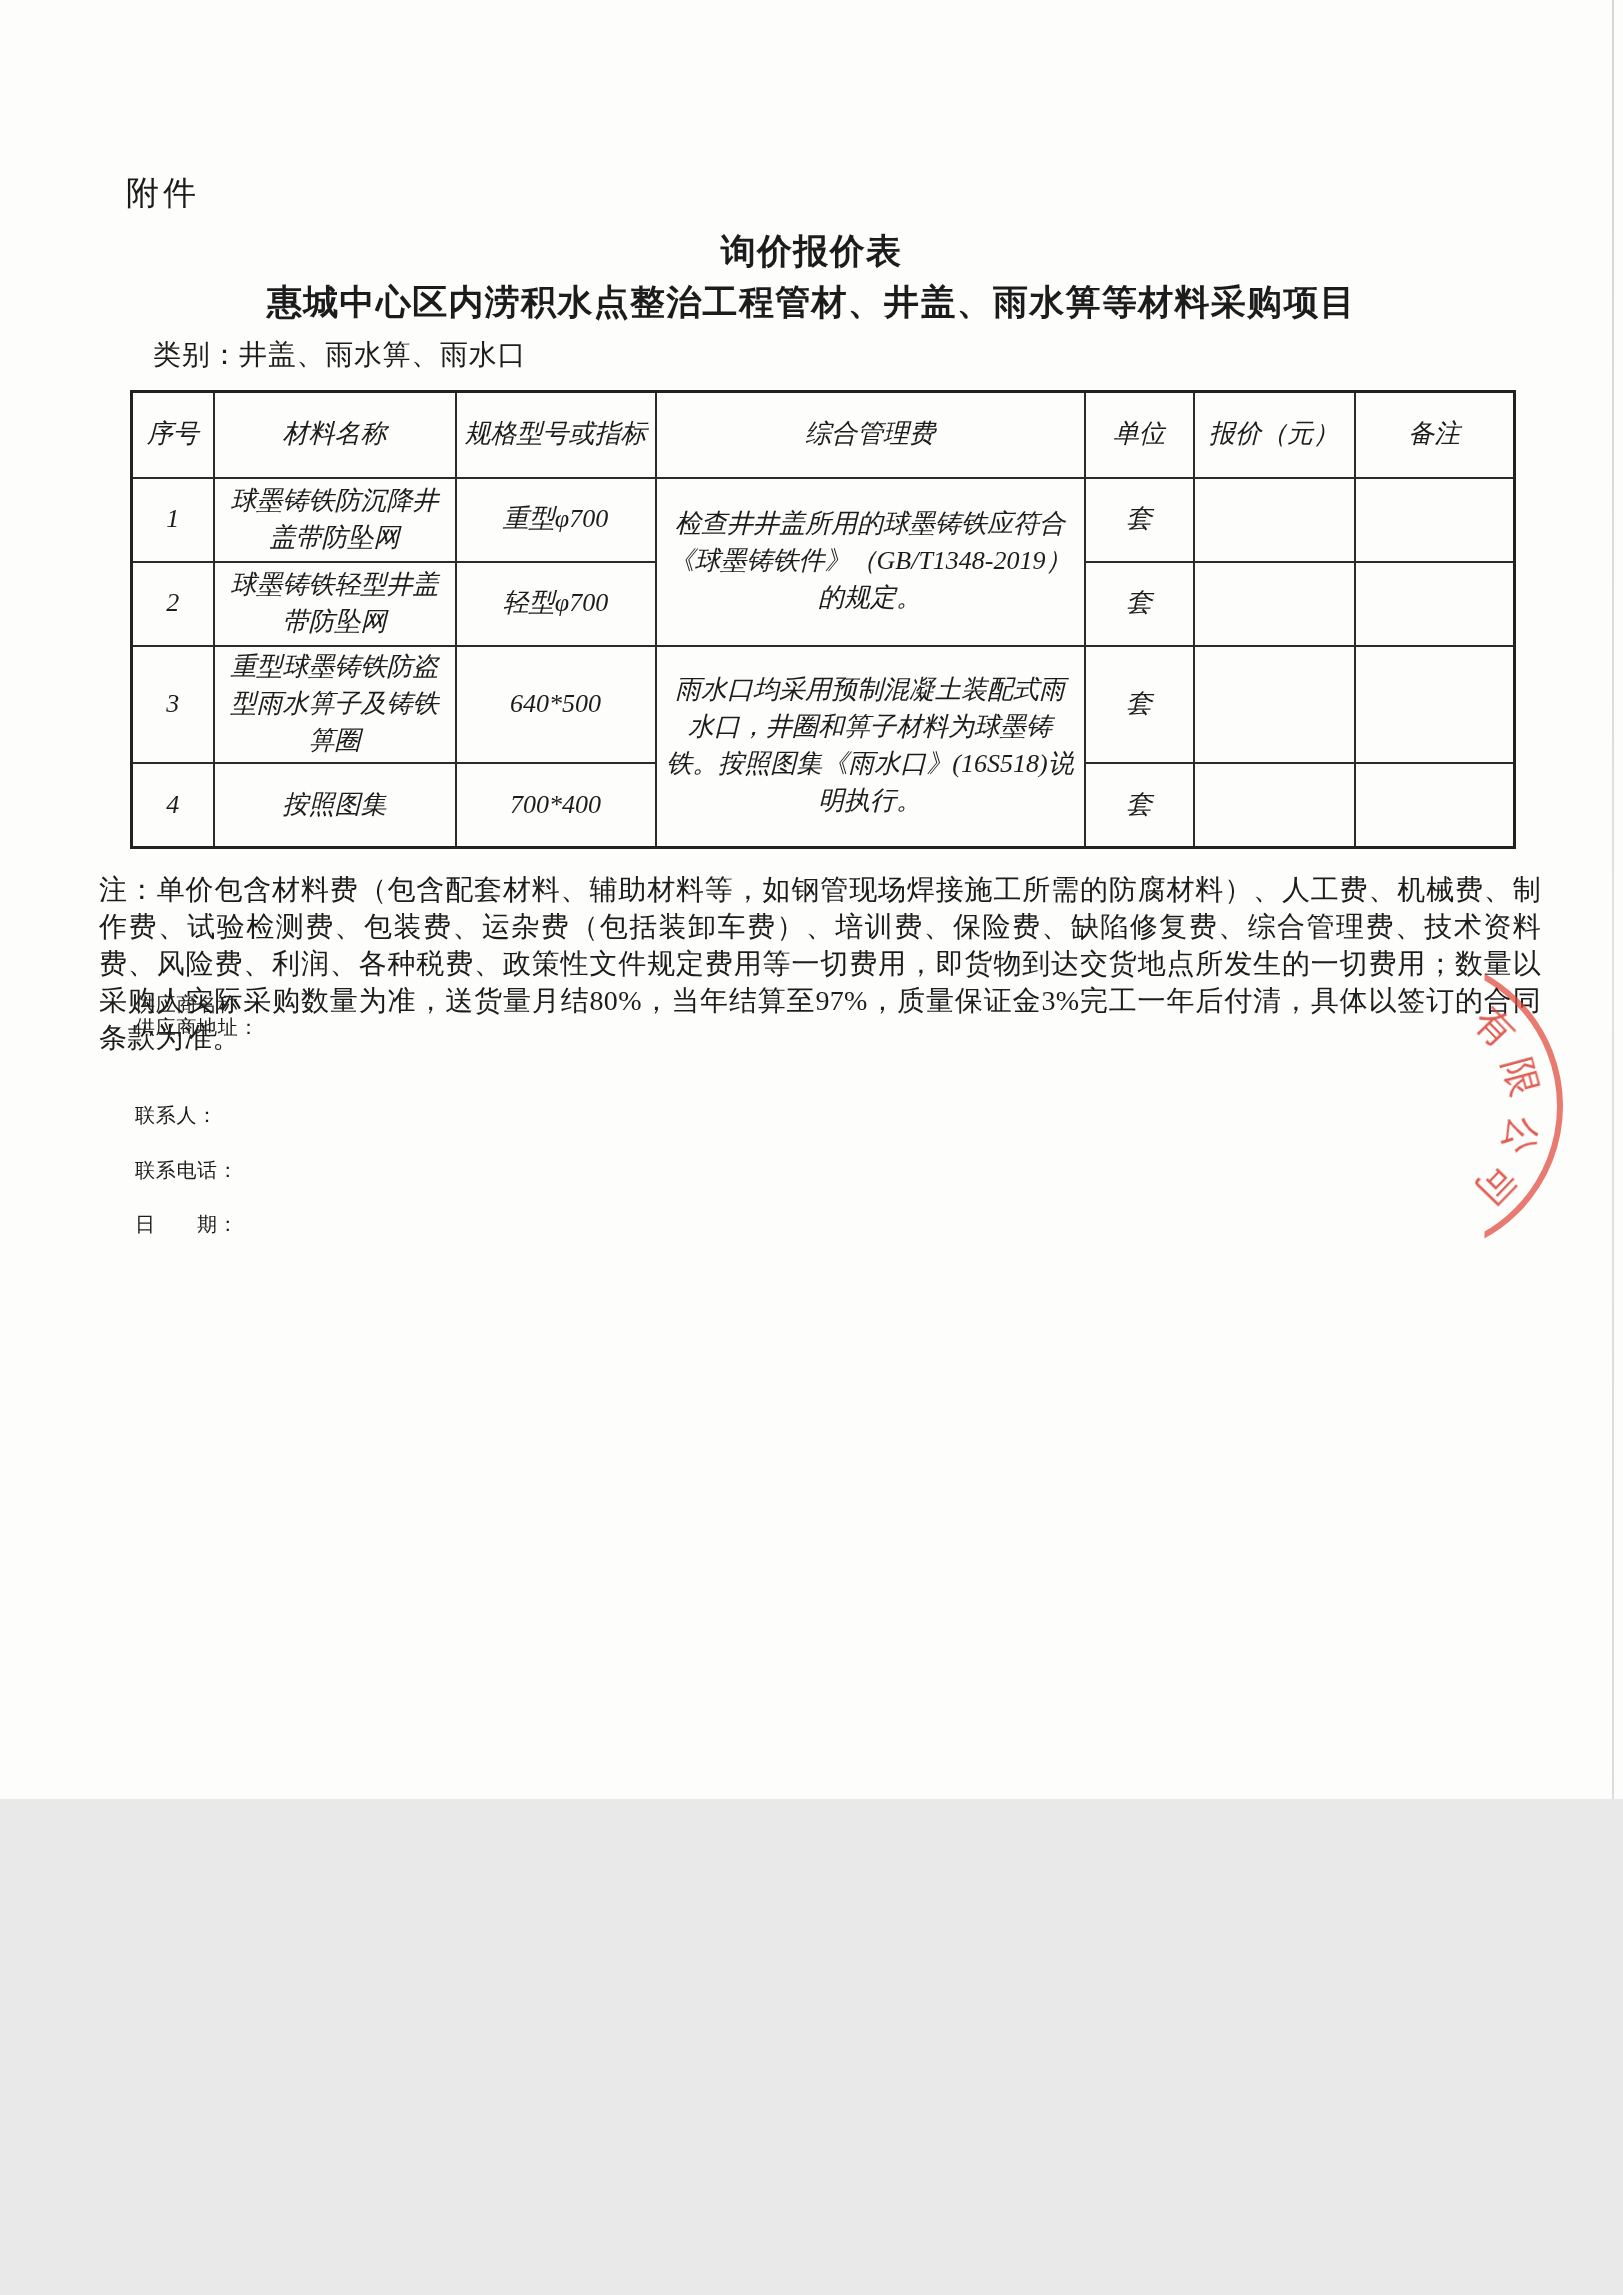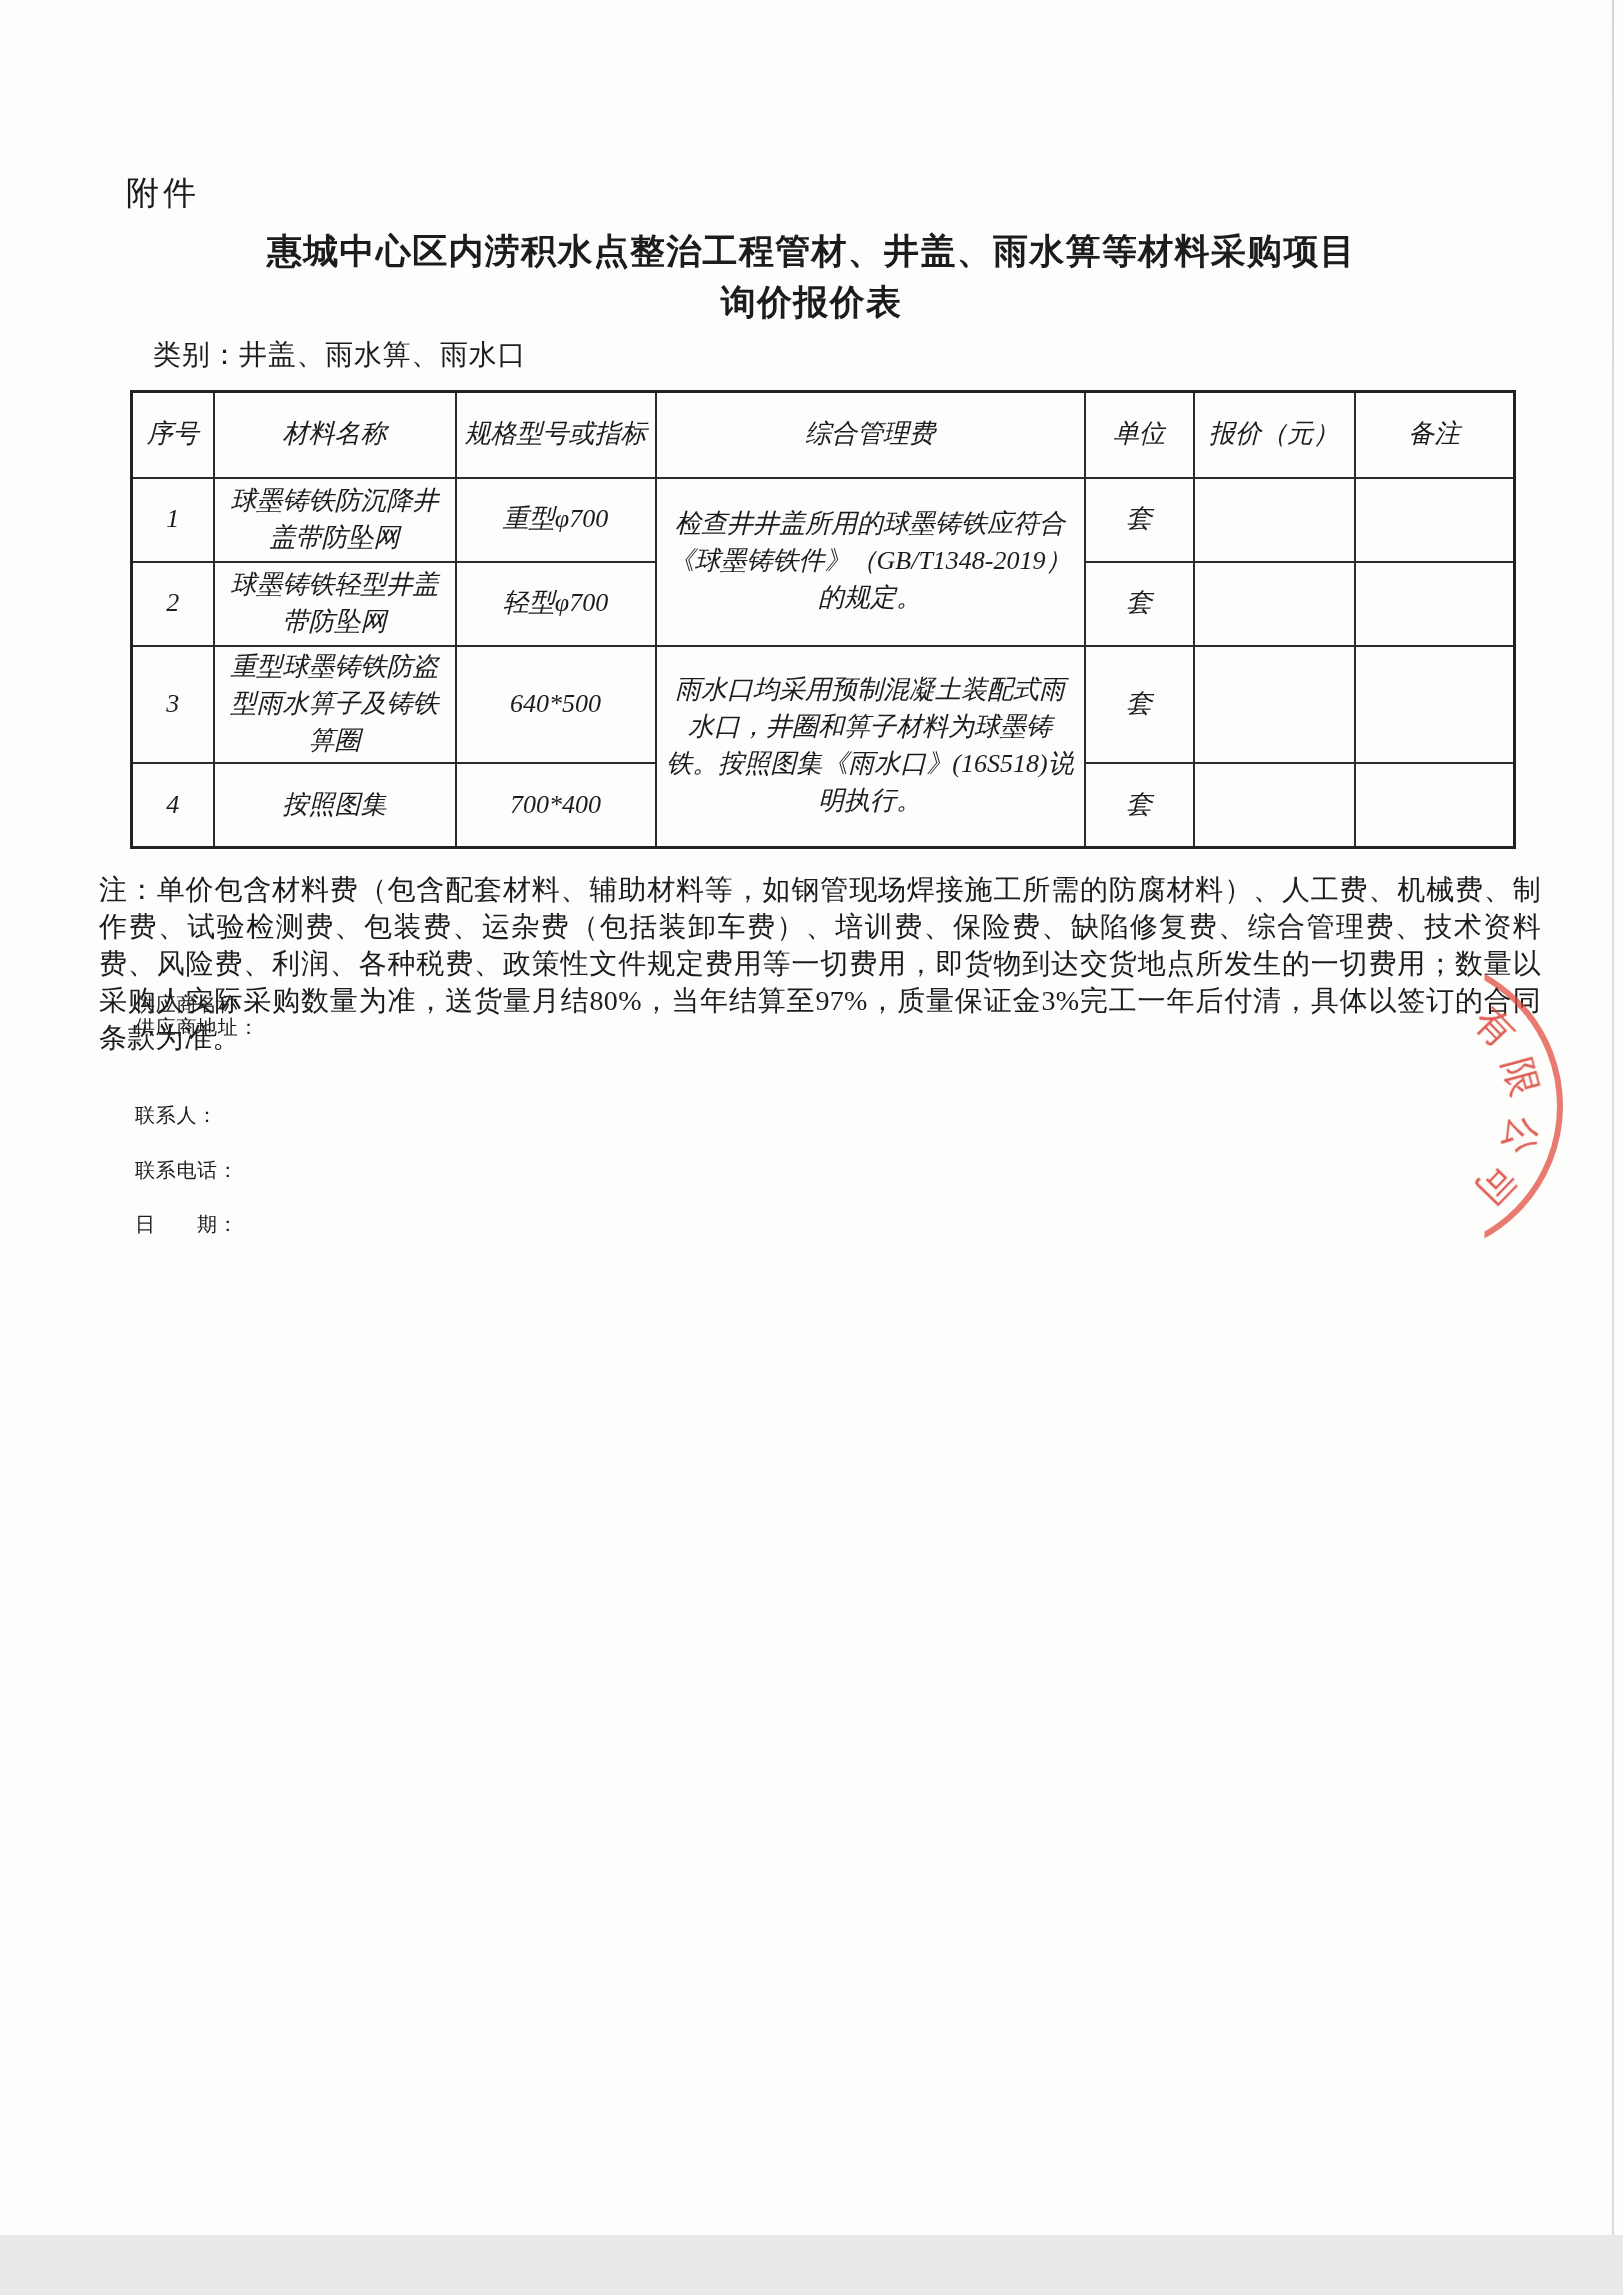--- a/index.html
+++ b/index.html
@@ -1,18 +1,18 @@
 <!DOCTYPE html>
 <html style="font-size:10.5px"><head>
 <meta charset="utf-8">
 <style>
   html,body{margin:0;padding:0;background:#e9e9e9;}
   .page{
     position:relative;
-    width:1623px;height:2235px;
+    width:1623px;height:1799px;
     background:#fdfdfc;
     overflow:hidden;
     font-family:"Liberation Serif","DejaVu Serif",serif;
     color:#1c1c1c;
   }
   .attachment{
     position:absolute;left:126px;top:171px;
     font-size:33px;letter-spacing:3.9px;
   }
   .title{
@@ -76,22 +76,22 @@
   }
 </style>
 </head>
 <body>
 
 <div class="page">
 
   <div class="attachment">附件</div>
 
   <div class="title">
+    <div>询价报价表</div>
     <div>惠城中心区内涝积水点整治工程管材、井盖、雨水箅等材料采购项目</div>
-    <div>询价报价表</div>
   </div>
 
   <div class="category">类别：井盖、雨水箅、雨水口</div>
 
   <table class="quote">
     <colgroup>
       <col style="width:82px">
         <col style="width:242px">
         <col style="width:200px">
       <col style="width:429px">

